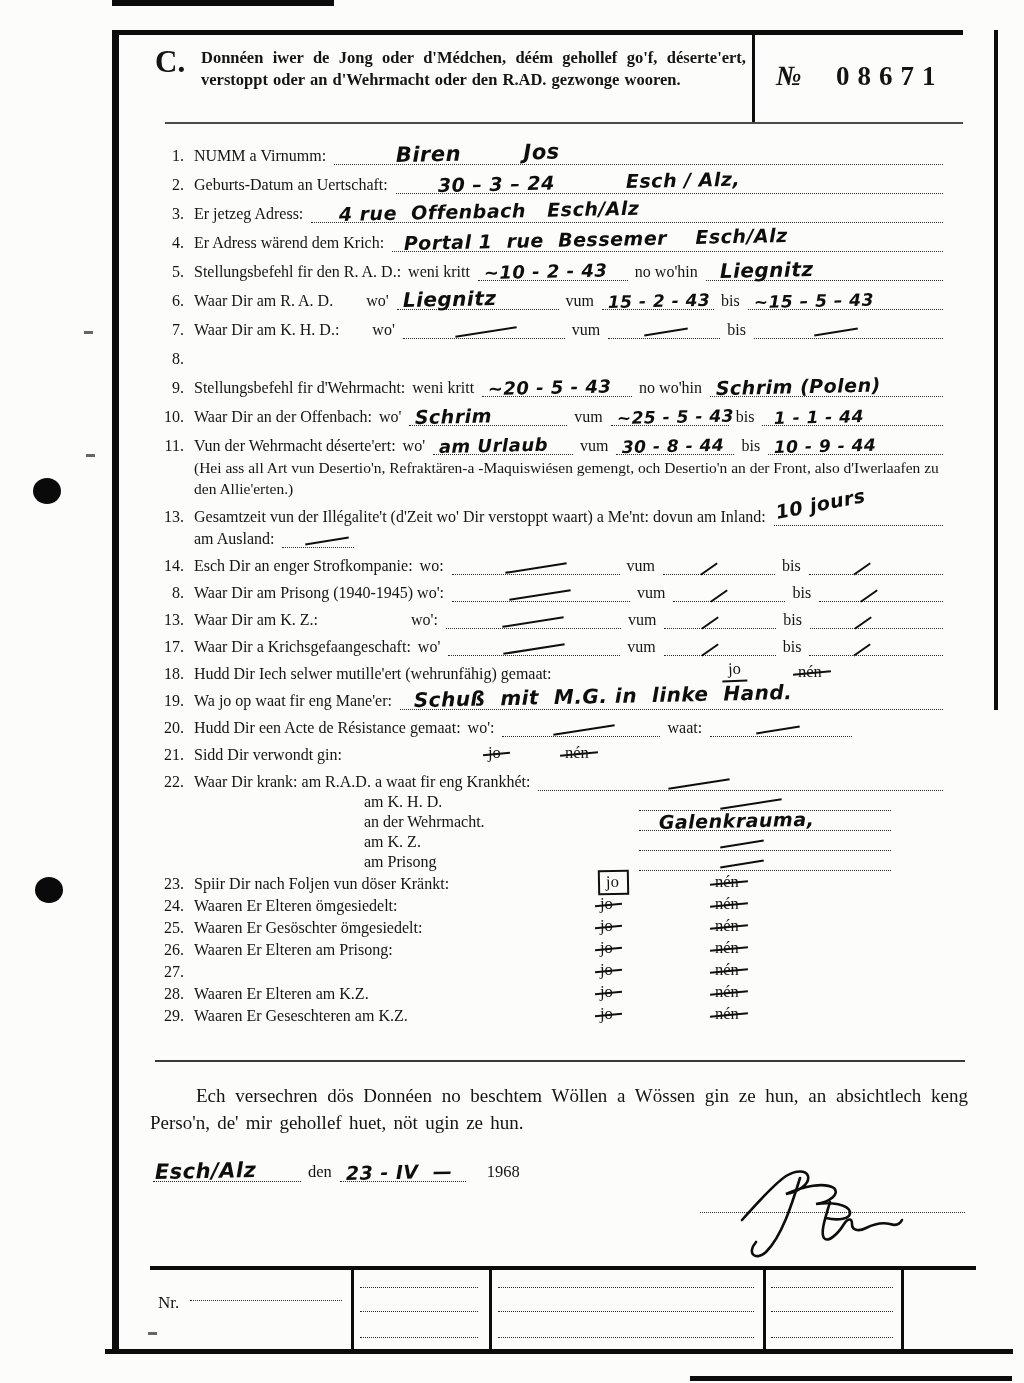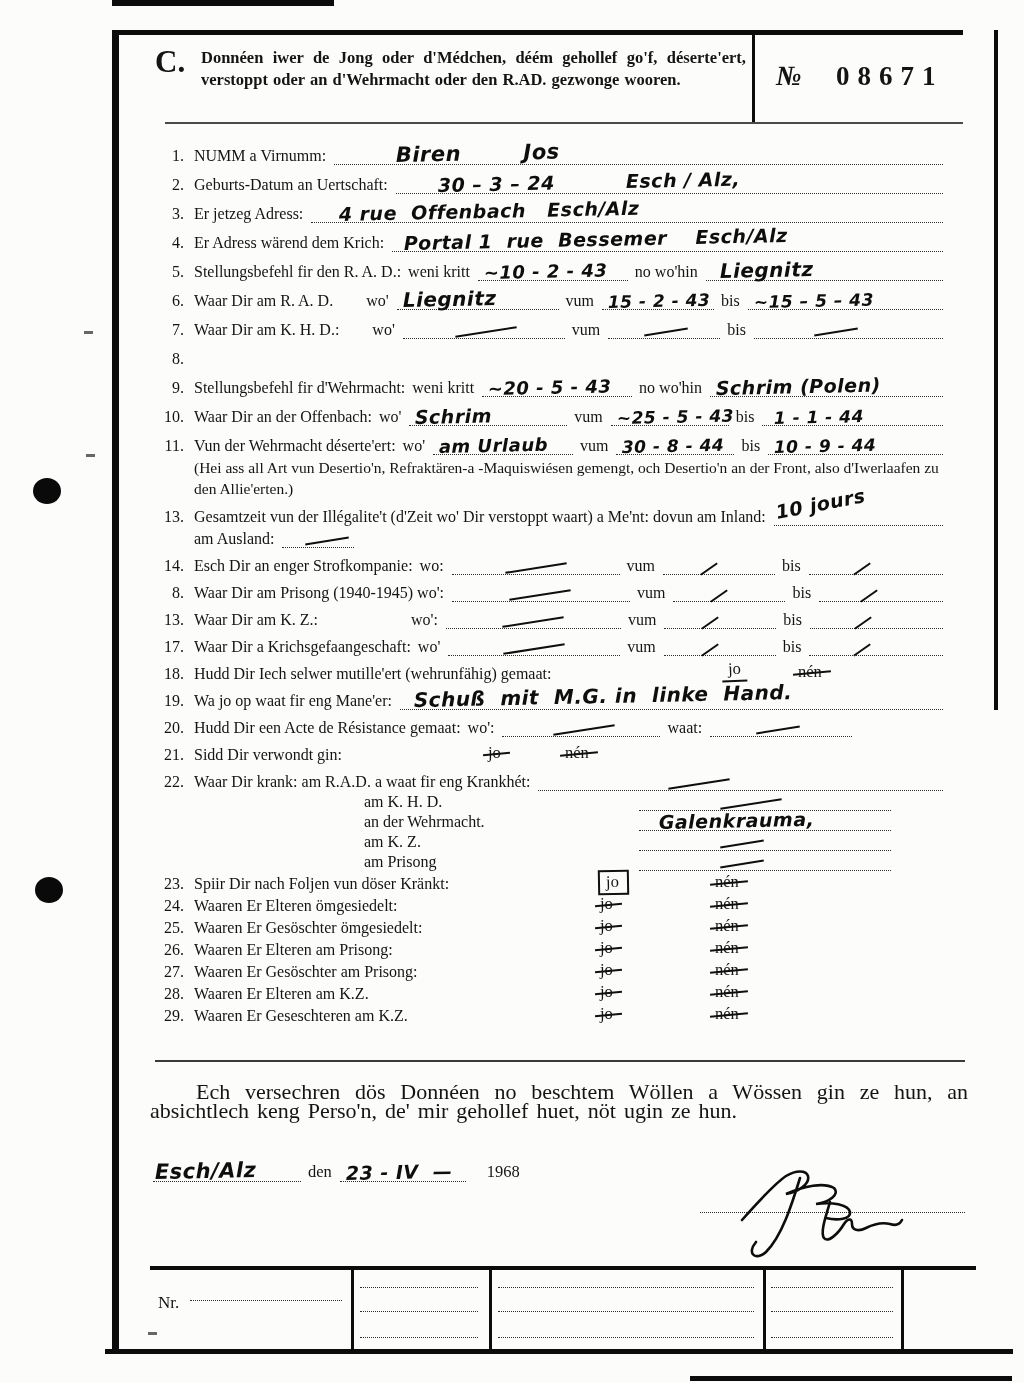--- a/index.html
+++ b/index.html
@@ -36,22 +36,22 @@
   .mark-dash-s{width:44px;}
   .mark-slash{width:20px;transform:rotate(-35deg);bottom:4px;}
   .yn{position:absolute;bottom:3px;font-size:16.5px;}
   .yn-strike::after{content:'';position:absolute;left:-5px;right:-9px;top:52%;
        border-top:2.4px solid #101010;transform:rotate(-5deg);}
   .yn-boxed{border:2.2px solid #111;padding:0 8px 1px 6px;transform:rotate(-1deg);bottom:0;}
   .yn-under{border-bottom:2.7px solid #101010;padding:0 6px 1px 6px;transform:rotate(-2deg);}
   .note{display:block;height:42px;padding-left:44px;width:760px;font-size:15.5px;line-height:21px;}
 
   .rule-mid{position:absolute;left:155px;top:1060px;width:810px;height:2px;background:#3a3a3a;}
-  .declaration{position:absolute;left:150px;top:1082px;width:818px;font-size:22px;
-               line-height:19px;text-align:justify;text-indent:46px;word-spacing:2.5px;}
+  .declaration{position:absolute;left:150px;top:1082px;width:818px;font-size:19px;
+               line-height:27px;text-align:justify;text-indent:46px;word-spacing:2.5px;}
   .dateline{position:absolute;left:152px;top:1148px;width:430px;display:flex;align-items:flex-end;height:36px;font-size:16.5px;}
   .sig-line{position:absolute;left:700px;top:1212px;width:265px;border-bottom:1.7px dotted #2c2c2c;}
   .sig-svg{position:absolute;left:712px;top:1158px;}
 
   
   .tbl-dot{position:absolute;border-bottom:1.7px dotted #2c2c2c;}
   .nr-lbl{position:absolute;left:158px;top:1293px;font-size:17px;}
 </style>
 </head>
 <body>
@@ -432,23 +432,20 @@
         <span class="yn yn-strike" style="left: 450px;">jo</span>
         <span class="yn yn-strike" style="left: 565px;">nén</span>
         <span class="cells">
           <span class="lbl">Waaren Er Elteren am Prisong:</span>
         </span>
       </div>
       <div class="row h22">
         <span class="no">27.</span>
         <span class="yn yn-strike" style="left: 450px;">jo</span>
         <span class="yn yn-strike" style="left: 565px;">nén</span>
-        <span class="cells">
-          <span class="lbl">Waaren Er Gesöschter am Prisong:</span>
-        </span>
       </div>
       <div class="row h22">
         <span class="no">28.</span>
         <span class="yn yn-strike" style="left: 450px;">jo</span>
         <span class="yn yn-strike" style="left: 565px;">nén</span>
         <span class="cells">
           <span class="lbl">Waaren Er Elteren am K.Z.</span>
         </span>
       </div>
       <div class="row h22">

